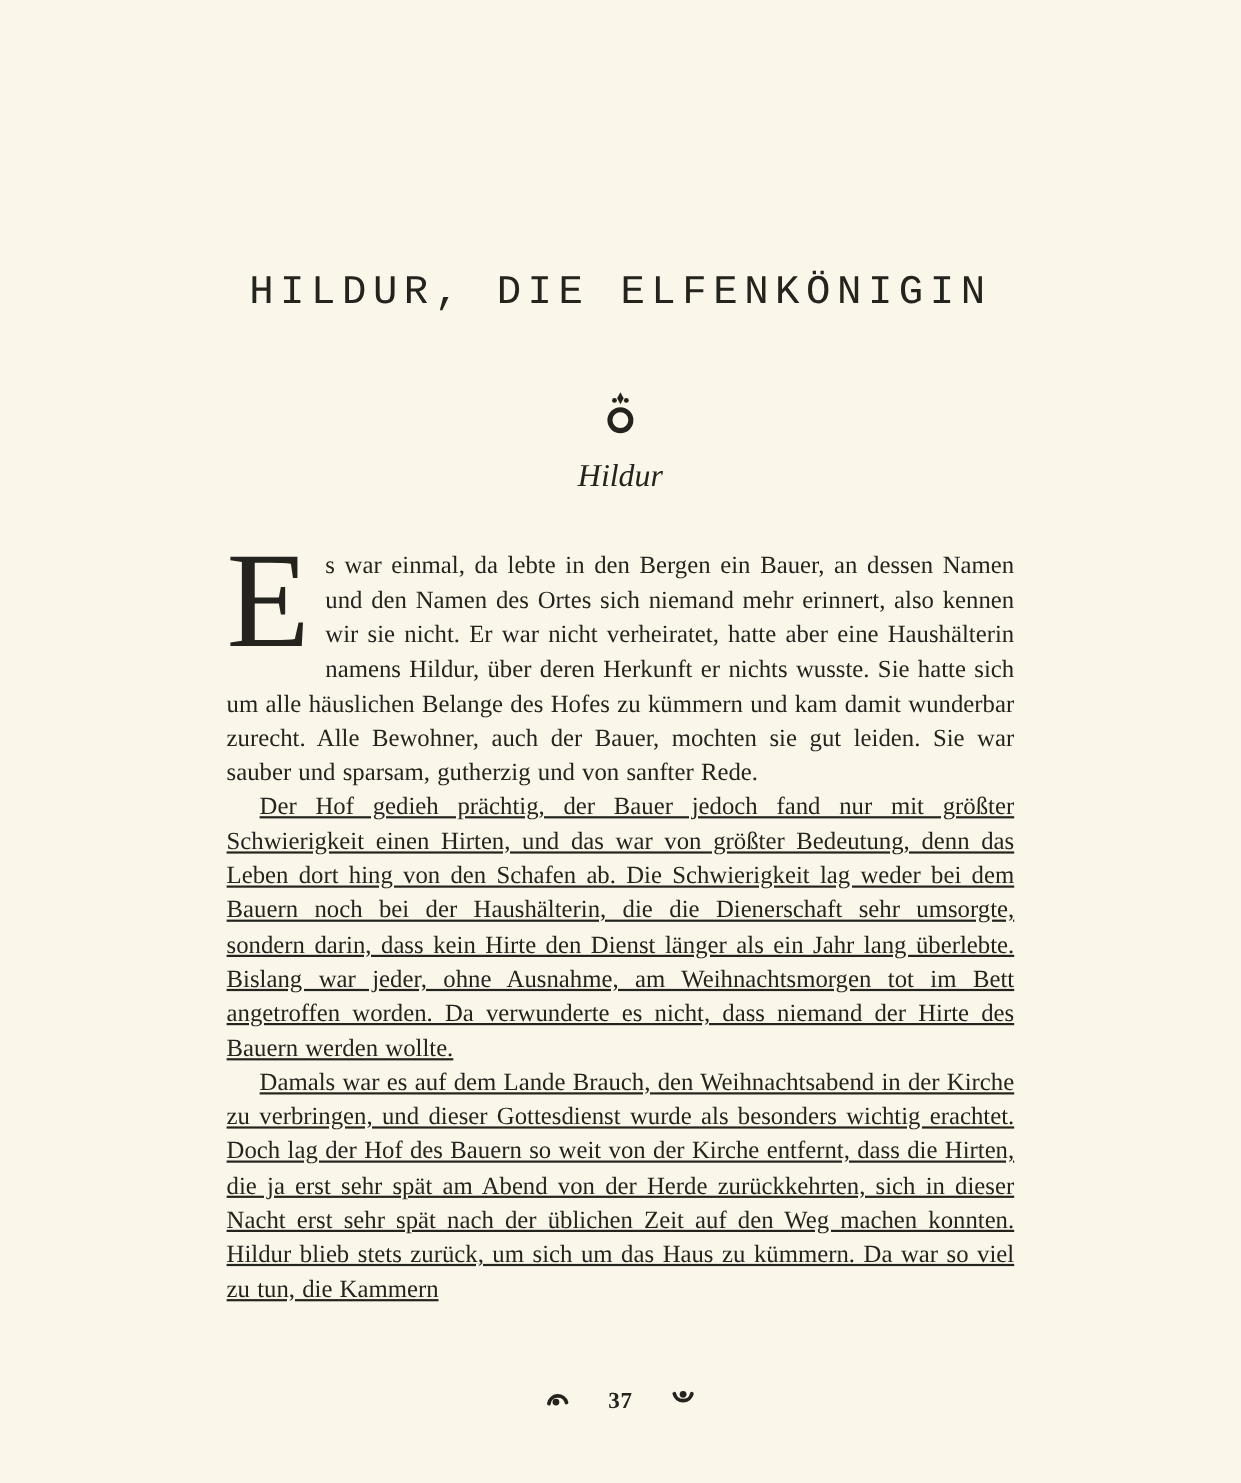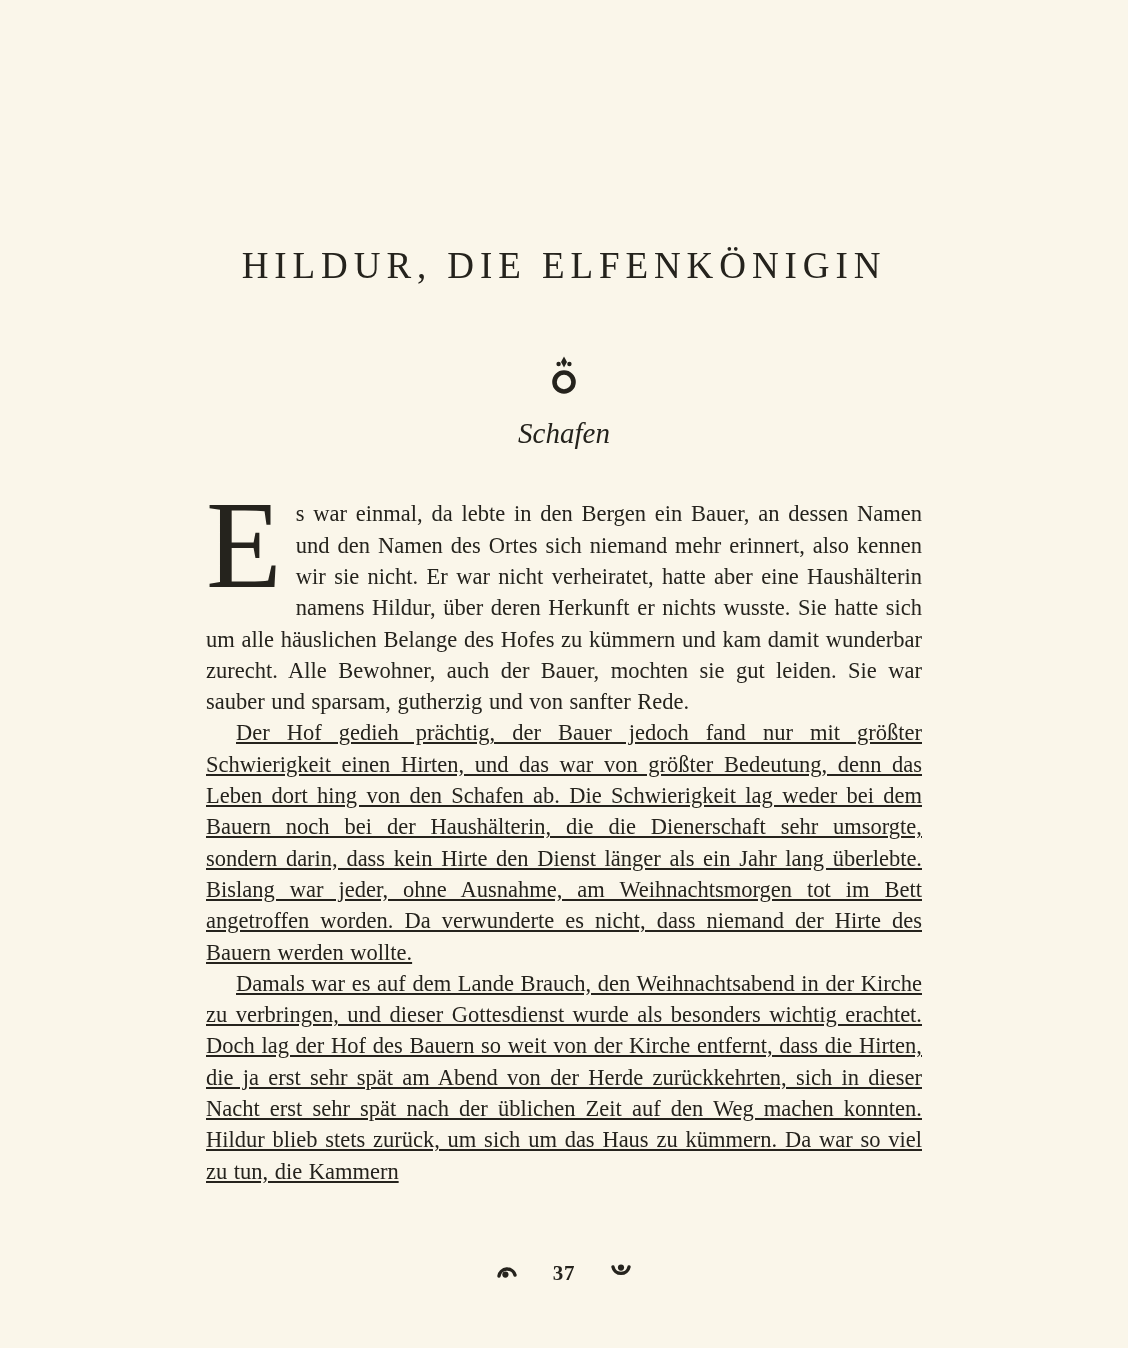--- a/index.html
+++ b/index.html
@@ -23,20 +23,21 @@
   .chapter-title{
     margin:0;
     padding-top:246px;
     text-align:center;
     font-size:37px;
     font-weight:400;
     letter-spacing:0.16em;
     line-height:1.1;
     color:var(--ink);
     white-space:nowrap;
+    font-family:Liberation Mono, monospace;
   }
   .ornament-wrap{
     margin-top:68px;
     text-align:center;
     line-height:0;
   }
   .chapter-subtitle{
     display:block;
     margin-top:18px;
     text-align:center;
@@ -95,21 +96,21 @@
     <span class="orn">
       <svg width="28" height="42" viewBox="0 0 28 42" aria-hidden="true">
         <path d="M14 1.5 L17 7 L14 12.5 L11 7 Z" fill="currentColor"></path>
         <circle cx="8.6" cy="9" r="2.2" fill="currentColor"></circle>
         <circle cx="19.4" cy="9" r="2.2" fill="currentColor"></circle>
         <circle cx="14" cy="27" r="9.5" fill="none" stroke="currentColor" stroke-width="4.6"></circle>
       </svg>
     </span>
   </div>
 
-  <em class="chapter-subtitle">Schafen</em>
+  <em class="chapter-subtitle">Hildur</em>
 
   <article class="story">
     <p><span class="drop-cap">E</span><span>s war einmal, da lebte in den Bergen ein Bauer, an dessen Namen und den Namen des Ortes sich niemand mehr erinnert, also kennen wir sie nicht. Er war nicht verheiratet, hatte aber eine Haushälterin namens Hildur, über deren Herkunft er nichts wusste. Sie hatte sich um alle häuslichen Belange des Hofes zu kümmern und kam damit wunderbar zurecht. Alle Bewohner, auch der Bauer, mochten sie gut leiden. Sie war sauber und sparsam, gutherzig und von sanfter Rede.</span></p>
     <p class="indented">Der Hof gedieh prächtig, der Bauer jedoch fand nur mit größter Schwierigkeit einen Hirten, und das war von größter Bedeutung, denn das Leben dort hing von den Schafen ab. Die Schwierigkeit lag weder bei dem Bauern noch bei der Haushälterin, die die Dienerschaft sehr umsorgte, sondern darin, dass kein Hirte den Dienst länger als ein Jahr lang überlebte. Bislang war jeder, ohne Ausnahme, am Weihnachtsmorgen tot im Bett angetroffen worden. Da verwunderte es nicht, dass niemand der Hirte des Bauern werden wollte.</p>
     <p class="indented">Damals war es auf dem Lande Brauch, den Weihnachtsabend in der Kirche zu verbringen, und dieser Gottesdienst wurde als besonders wichtig erachtet. Doch lag der Hof des Bauern so weit von der Kirche entfernt, dass die Hirten, die ja erst sehr spät am Abend von der Herde zurückkehrten, sich in dieser Nacht erst sehr spät nach der üblichen Zeit auf den Weg machen konnten. Hildur blieb stets zurück, um sich um das Haus zu kümmern. Da war so viel zu tun, die Kammern</p>
   </article>
 
   <footer class="page-footer">
     <span class="orn">
       <svg width="24" height="22" viewBox="0 0 24 22" aria-hidden="true">

